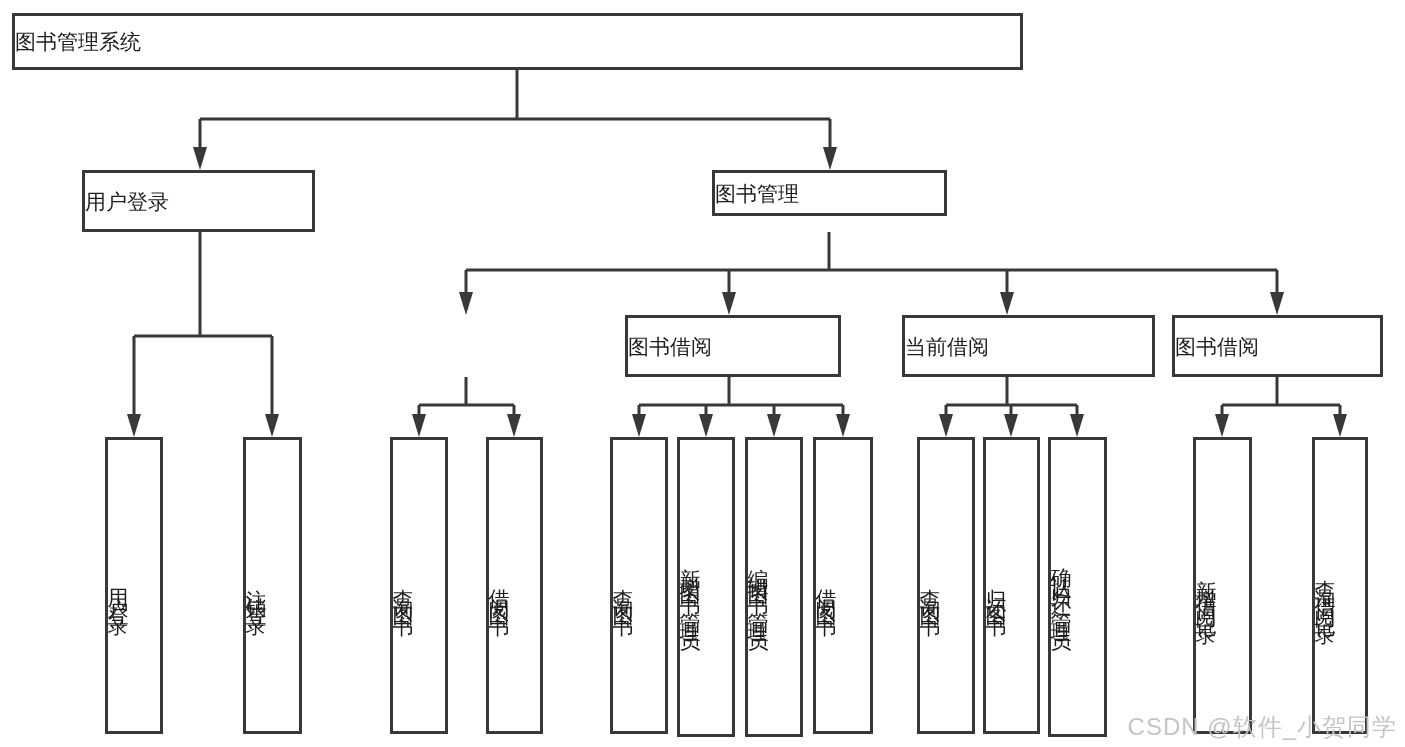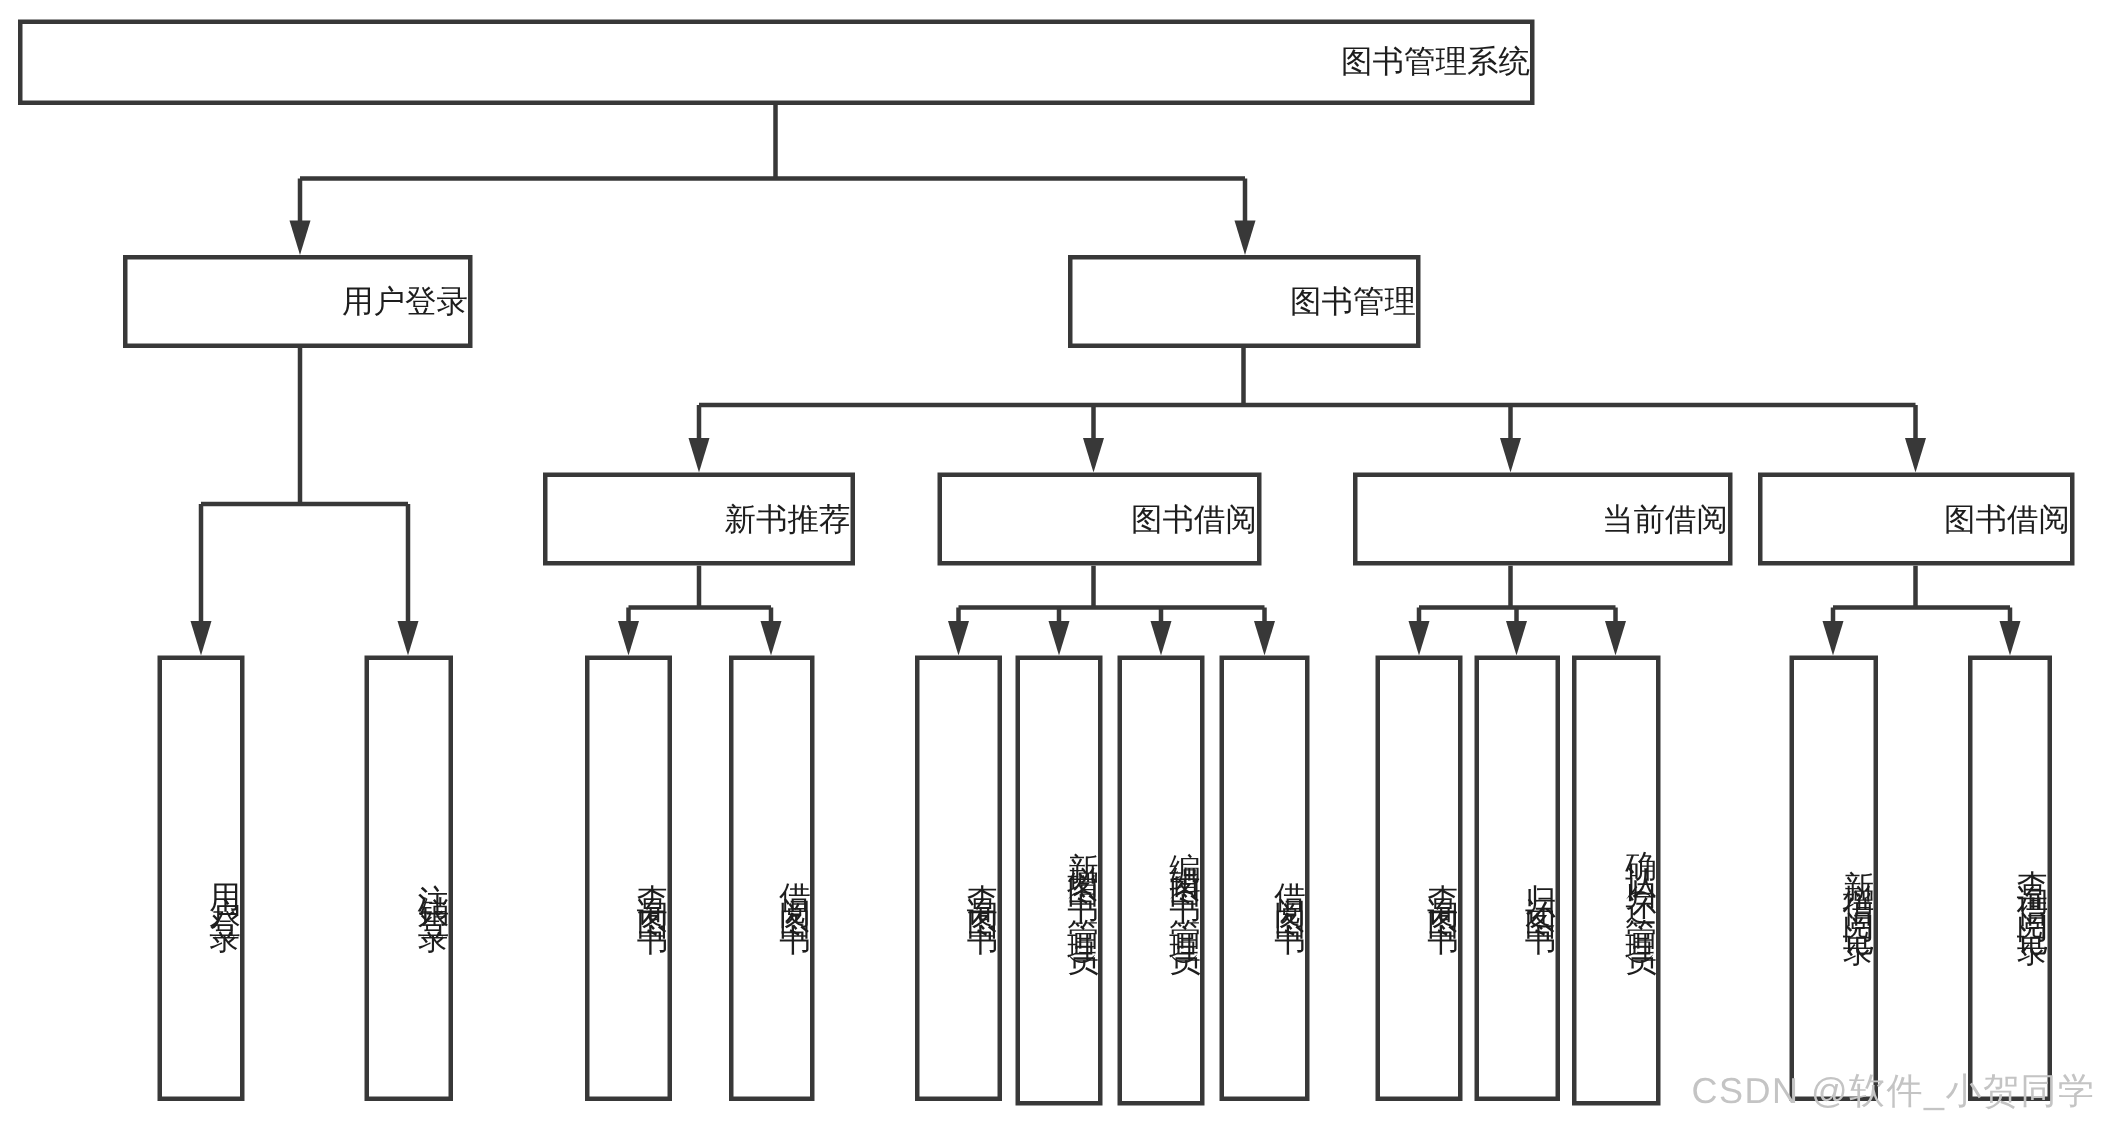--- a/index.html
+++ b/index.html
@@ -10,21 +10,21 @@
     --page_bg:#ffffff;
   }
   *{margin:0;padding:0;box-sizing:border-box;}
   html,body{width:1405px;height:747px;overflow:hidden;background:var(--page_bg);
     font-family:"Liberation Sans", sans-serif;}
   .canvas{position:relative;width:1405px;height:747px;background:var(--page_bg);}
   svg.connectors{position:absolute;left:0;top:0;z-index:1;}
   svg.connectors path{stroke:var(--line);stroke-width:3;fill:none;}
   svg.connectors polygon{fill:var(--line);stroke:none;}
   .box{position:absolute;background:var(--box_bg);border:3px solid var(--line);
-    display:flex;align-items:center;justify-content:flex-end;color:var(--text);
+    display:flex;align-items:center;justify-content:flex-start;color:var(--text);
     font-size:21px;z-index:2;line-height:1;white-space:nowrap;}
   .leaf span{writing-mode:vertical-rl;text-orientation:mixed;
     letter-spacing:9px;margin-bottom:-9px;display:block;}
   .watermark{position:absolute;right:8px;bottom:4px;z-index:5;
     color:var(--watermark);font-size:24px;letter-spacing:1px;white-space:nowrap;}
 </style>
 </head>
 <body>
 
 <div class="canvas">
@@ -60,27 +60,24 @@
     </g>
   </svg>
 
   <div class="box" style="left:12px;top:13px;width:1011px;height:57px">
     <span>图书管理系统</span>
   </div>
 
   <div class="box" style="left:82px;top:170px;width:233px;height:62px">
     <span>用户登录</span>
   </div>
-  <div class="box" style="left:712px;top:170px;width:235px;height:62px">
+  <div class="box" style="left:712px;top:170px;width:235px;height:46px">
     <span>图书管理</span>
   </div>
 
-  <div class="box" style="left:362px;top:315px;width:208px;height:62px">
-    <span>新书推荐</span>
-  </div>
   <div class="box" style="left:625px;top:315px;width:216px;height:62px">
     <span>图书借阅</span>
   </div>
   <div class="box" style="left:902px;top:315px;width:253px;height:62px">
     <span>当前借阅</span>
   </div>
   <div class="box" style="left:1172px;top:315px;width:211px;height:62px">
     <span>图书借阅</span>
   </div>
 

